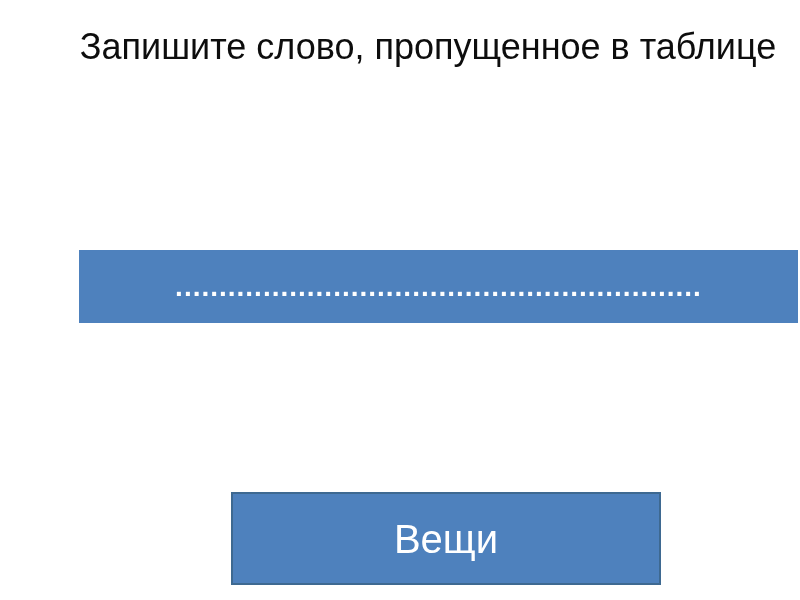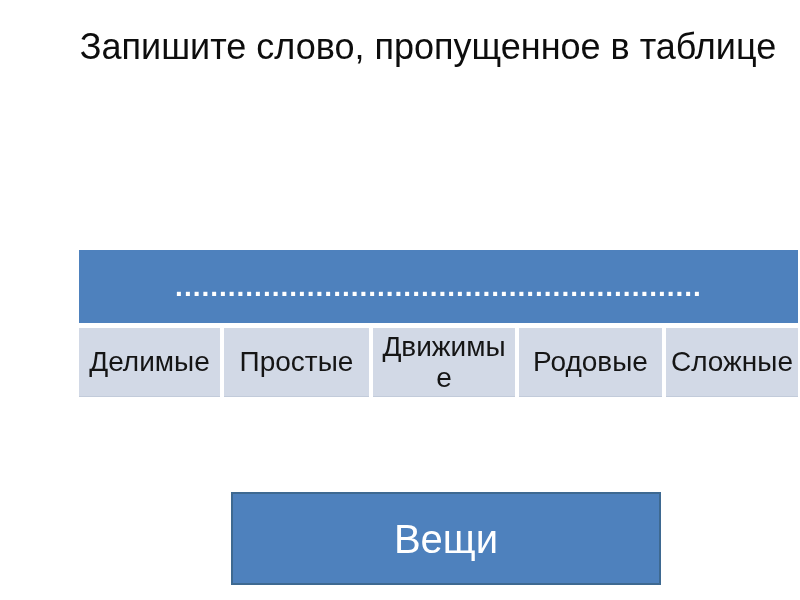--- a/index.html
+++ b/index.html
@@ -102,36 +102,19 @@
 <body>
 
 <div class="slide">
 
   <div class="title">Запишите слово, пропущенное в таблице</div>
 
   <div class="table">
     <div class="table-header">
       <span class="dots">............................................................</span>
     </div>
-    <div class="table-row">
-      <div class="cell">
-        <span>Делимые</span>
-      </div>
-      <div class="cell">
-        <span>Простые</span>
-      </div>
-      <div class="cell">
-        <span class="wrapping">Движимые</span>
-      </div>
-      <div class="cell">
-        <span>Родовые</span>
-      </div>
-      <div class="cell">
-        <span>Сложные</span>
-      </div>
-    </div>
   </div>
 
   <div class="answer-box">
     <span class="answer-label">Вещи</span>
   </div>
 
 </div>
 
 </body></html>

